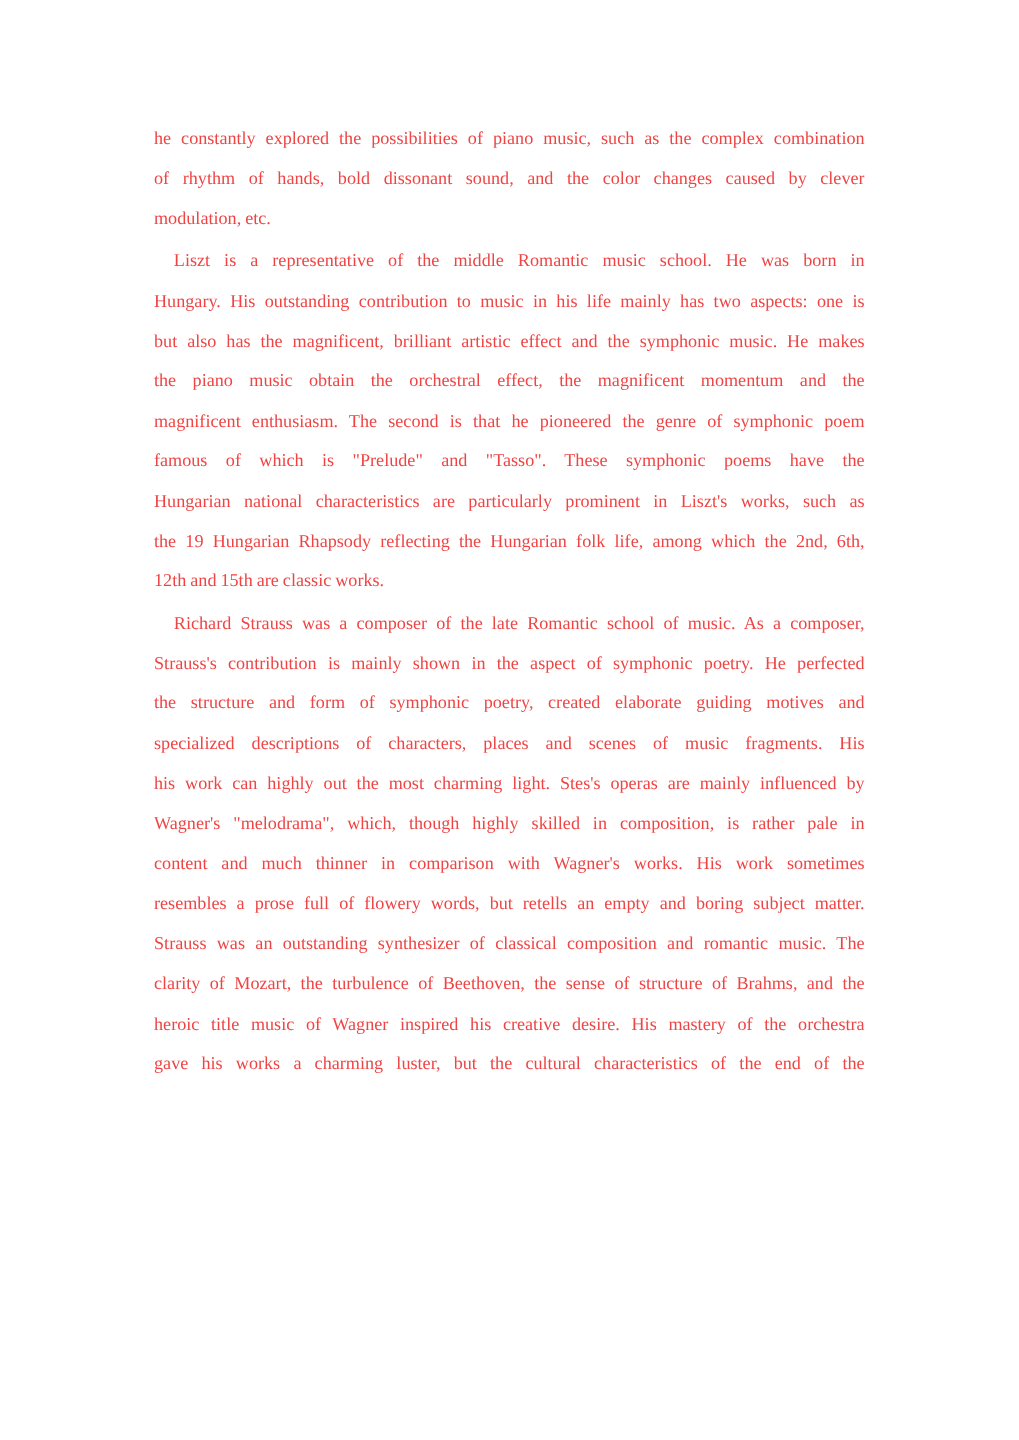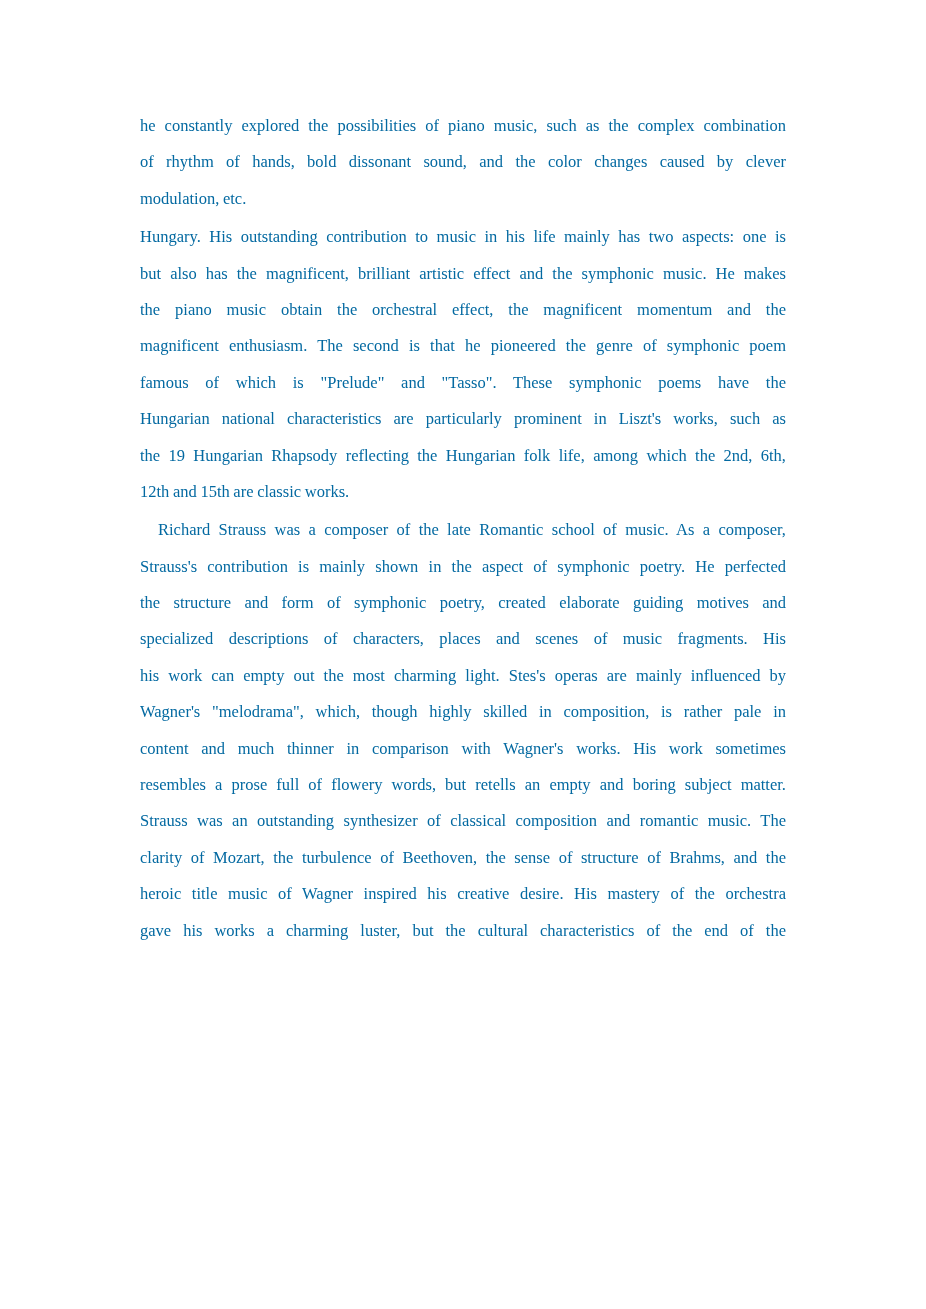--- a/index.html
+++ b/index.html
@@ -12,21 +12,21 @@
     width: 926px;
     height: 1309px;
     background: #ffffff;
     overflow: hidden;
   }
   .body-text {
     position: absolute;
     left: 140px;
     top: 108px;
     width: 646px;
-    color: #0369a1;
+    color: #ef4444;
     font-family: "Liberation Serif", "DejaVu Serif", serif;
     font-size: 16.5px;
     word-spacing: -0.5px;
   }
   .paragraph { margin: 0; }
   .paragraph + .paragraph { margin-top: 2px; }
   .line {
     height: 36.4px;
     line-height: 36.4px;
     overflow: hidden;
@@ -49,35 +49,36 @@
 <body>
 
 <div class="page">
   <div class="body-text">
       <div class="paragraph">
         <div class="line">he constantly explored the possibilities of piano music, such as the complex combination</div>
         <div class="line">of rhythm of hands, bold dissonant sound, and the color changes caused by clever</div>
         <div class="line lastline">modulation, etc.</div>
       </div>
       <div class="paragraph">
+        <div class="line indent">Liszt is a representative of the middle Romantic music school. He was born in</div>
         <div class="line">Hungary. His outstanding contribution to music in his life mainly has two aspects: one is</div>
         <div class="line">but also has the magnificent, brilliant artistic effect and the symphonic music. He makes</div>
         <div class="line">the piano music obtain the orchestral effect, the magnificent momentum and the</div>
         <div class="line">magnificent enthusiasm. The second is that he pioneered the genre of symphonic poem</div>
         <div class="line">famous of which is "Prelude" and "Tasso". These symphonic poems have the</div>
         <div class="line">Hungarian national characteristics are particularly prominent in Liszt's works, such as</div>
         <div class="line">the 19 Hungarian Rhapsody reflecting the Hungarian folk life, among which the 2nd, 6th,</div>
         <div class="line lastline">12th and 15th are classic works.</div>
       </div>
       <div class="paragraph">
         <div class="line indent">Richard Strauss was a composer of the late Romantic school of music. As a composer,</div>
         <div class="line">Strauss's contribution is mainly shown in the aspect of symphonic poetry. He perfected</div>
         <div class="line">the structure and form of symphonic poetry, created elaborate guiding motives and</div>
         <div class="line">specialized descriptions of characters, places and scenes of music fragments. His</div>
-        <div class="line">his work can empty out the most charming light. Stes's operas are mainly influenced by</div>
+        <div class="line">his work can highly out the most charming light. Stes's operas are mainly influenced by</div>
         <div class="line">Wagner's "melodrama", which, though highly skilled in composition, is rather pale in</div>
         <div class="line">content and much thinner in comparison with Wagner's works. His work sometimes</div>
         <div class="line">resembles a prose full of flowery words, but retells an empty and boring subject matter.</div>
         <div class="line">Strauss was an outstanding synthesizer of classical composition and romantic music. The</div>
         <div class="line">clarity of Mozart, the turbulence of Beethoven, the sense of structure of Brahms, and the</div>
         <div class="line">heroic title music of Wagner inspired his creative desire. His mastery of the orchestra</div>
         <div class="line">gave his works a charming luster, but the cultural characteristics of the end of the</div>
       </div>
     </div>
 </div>

